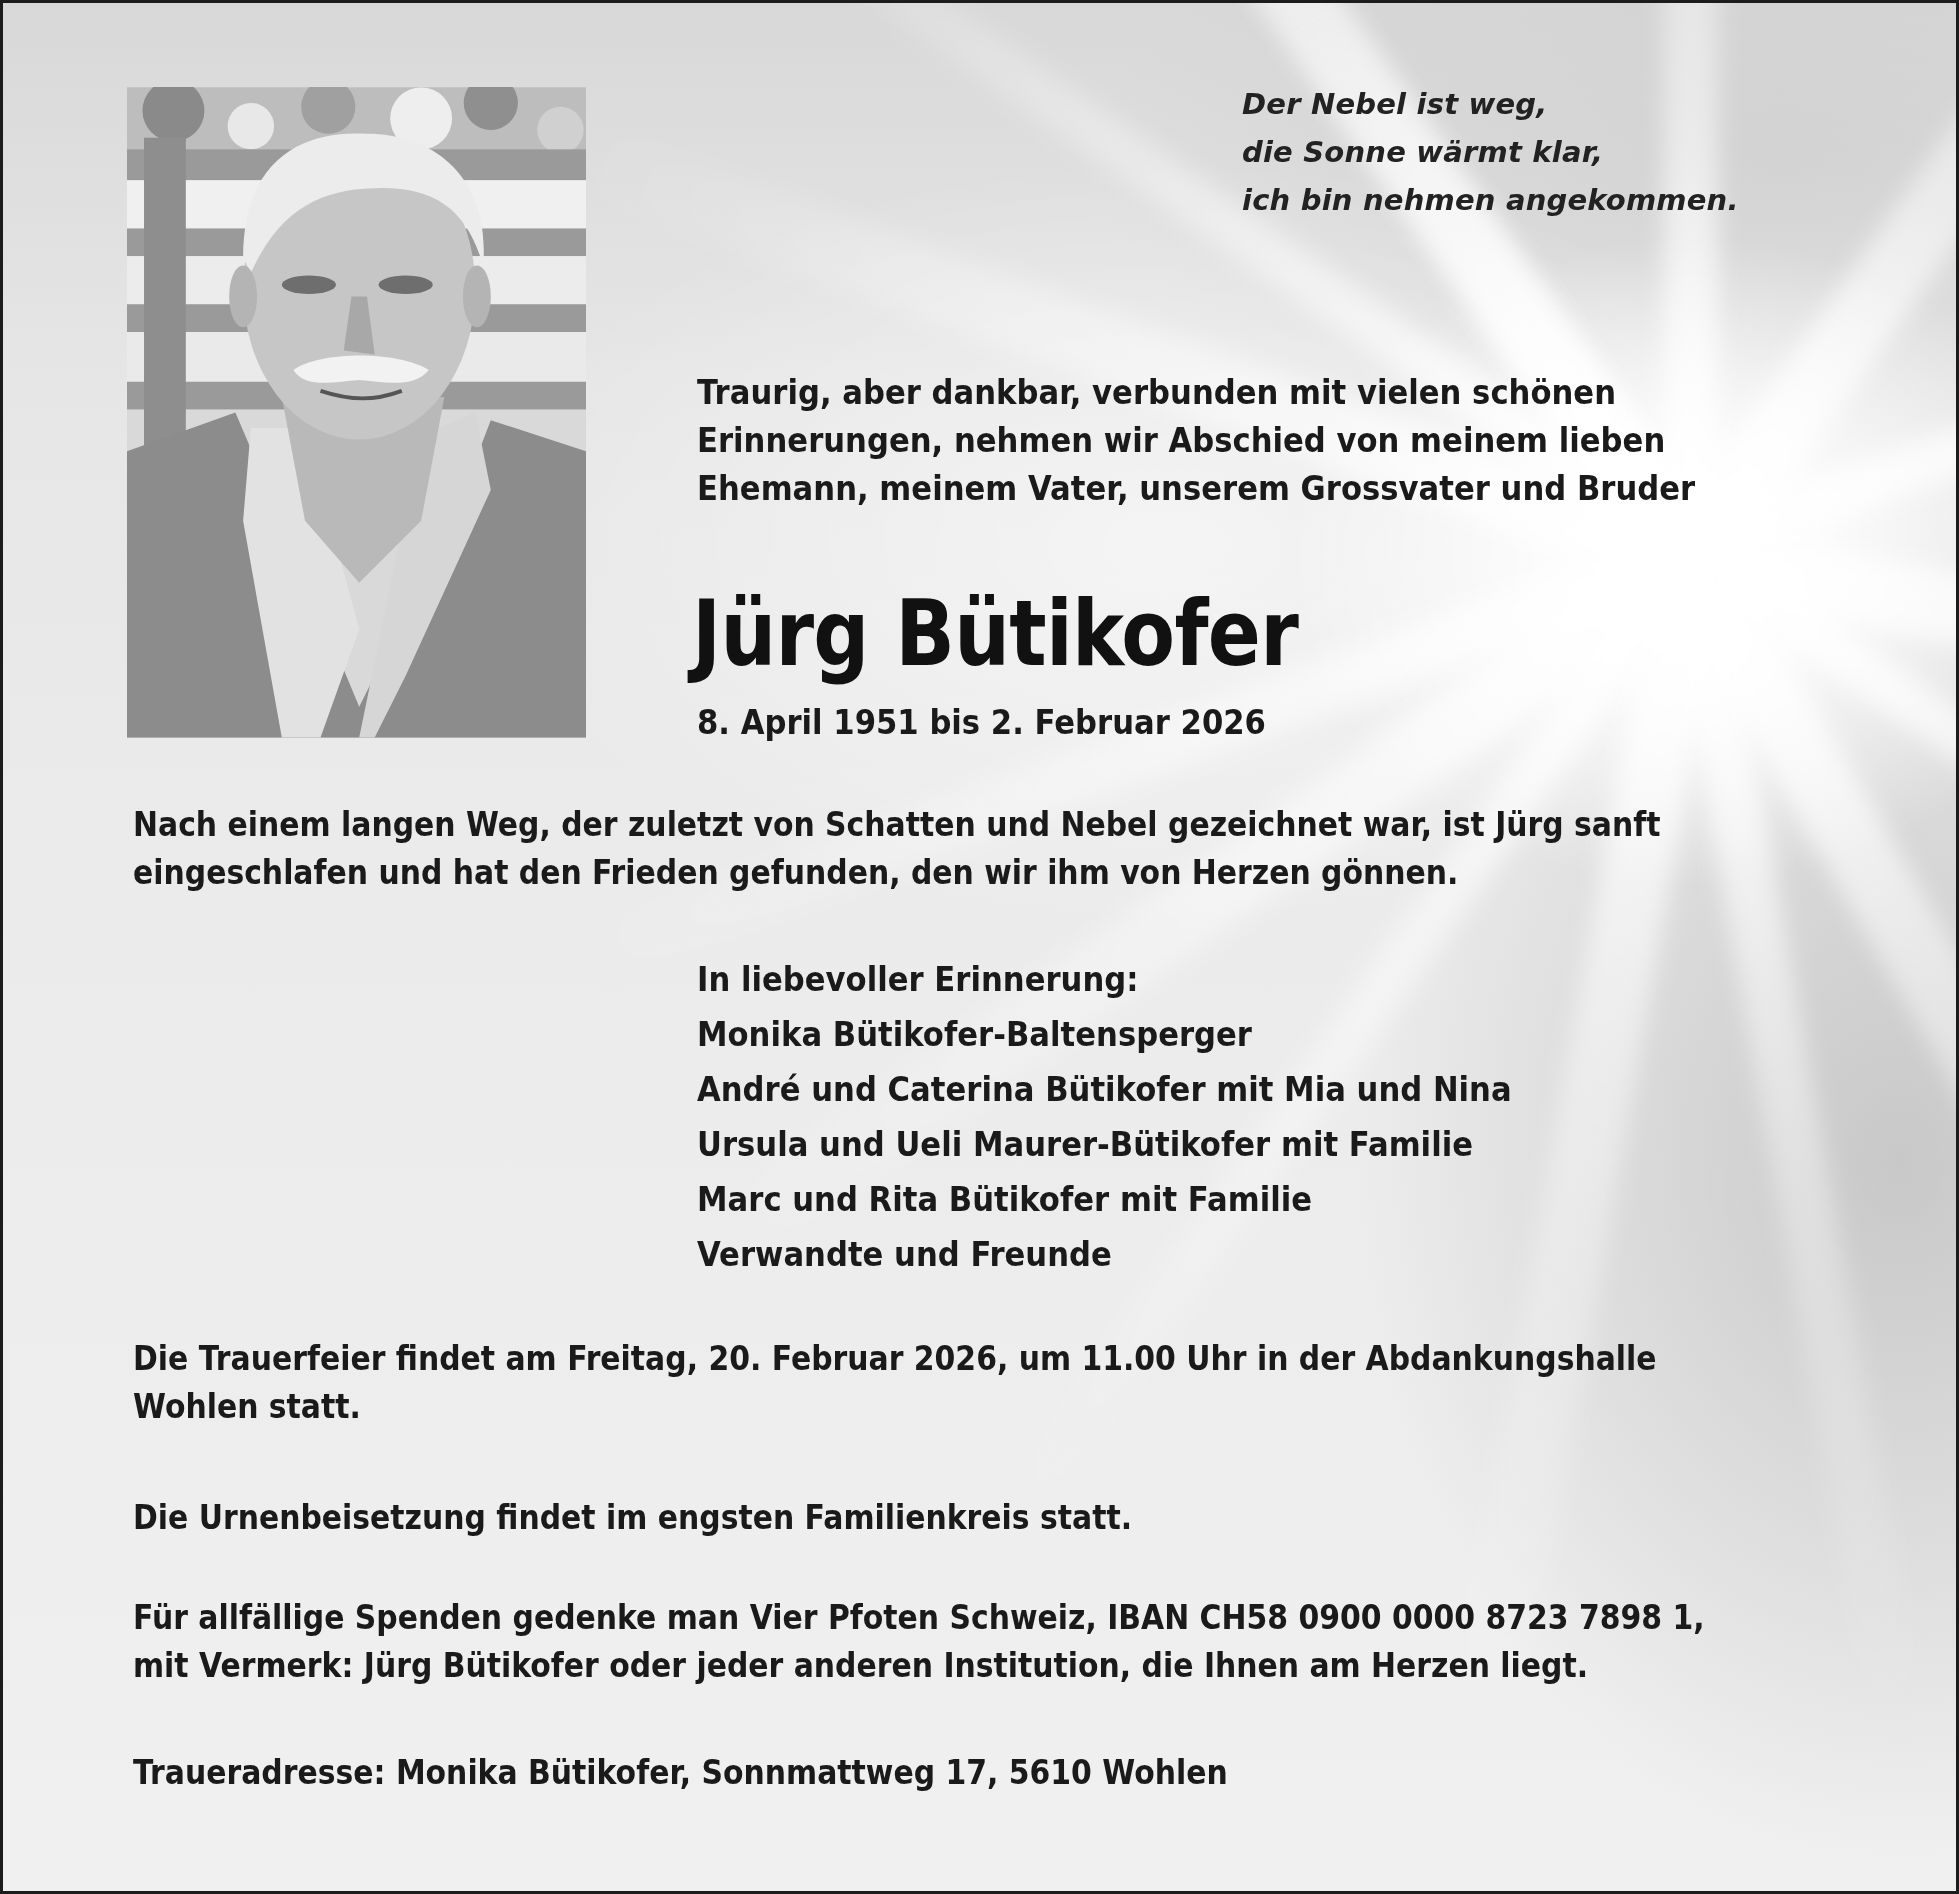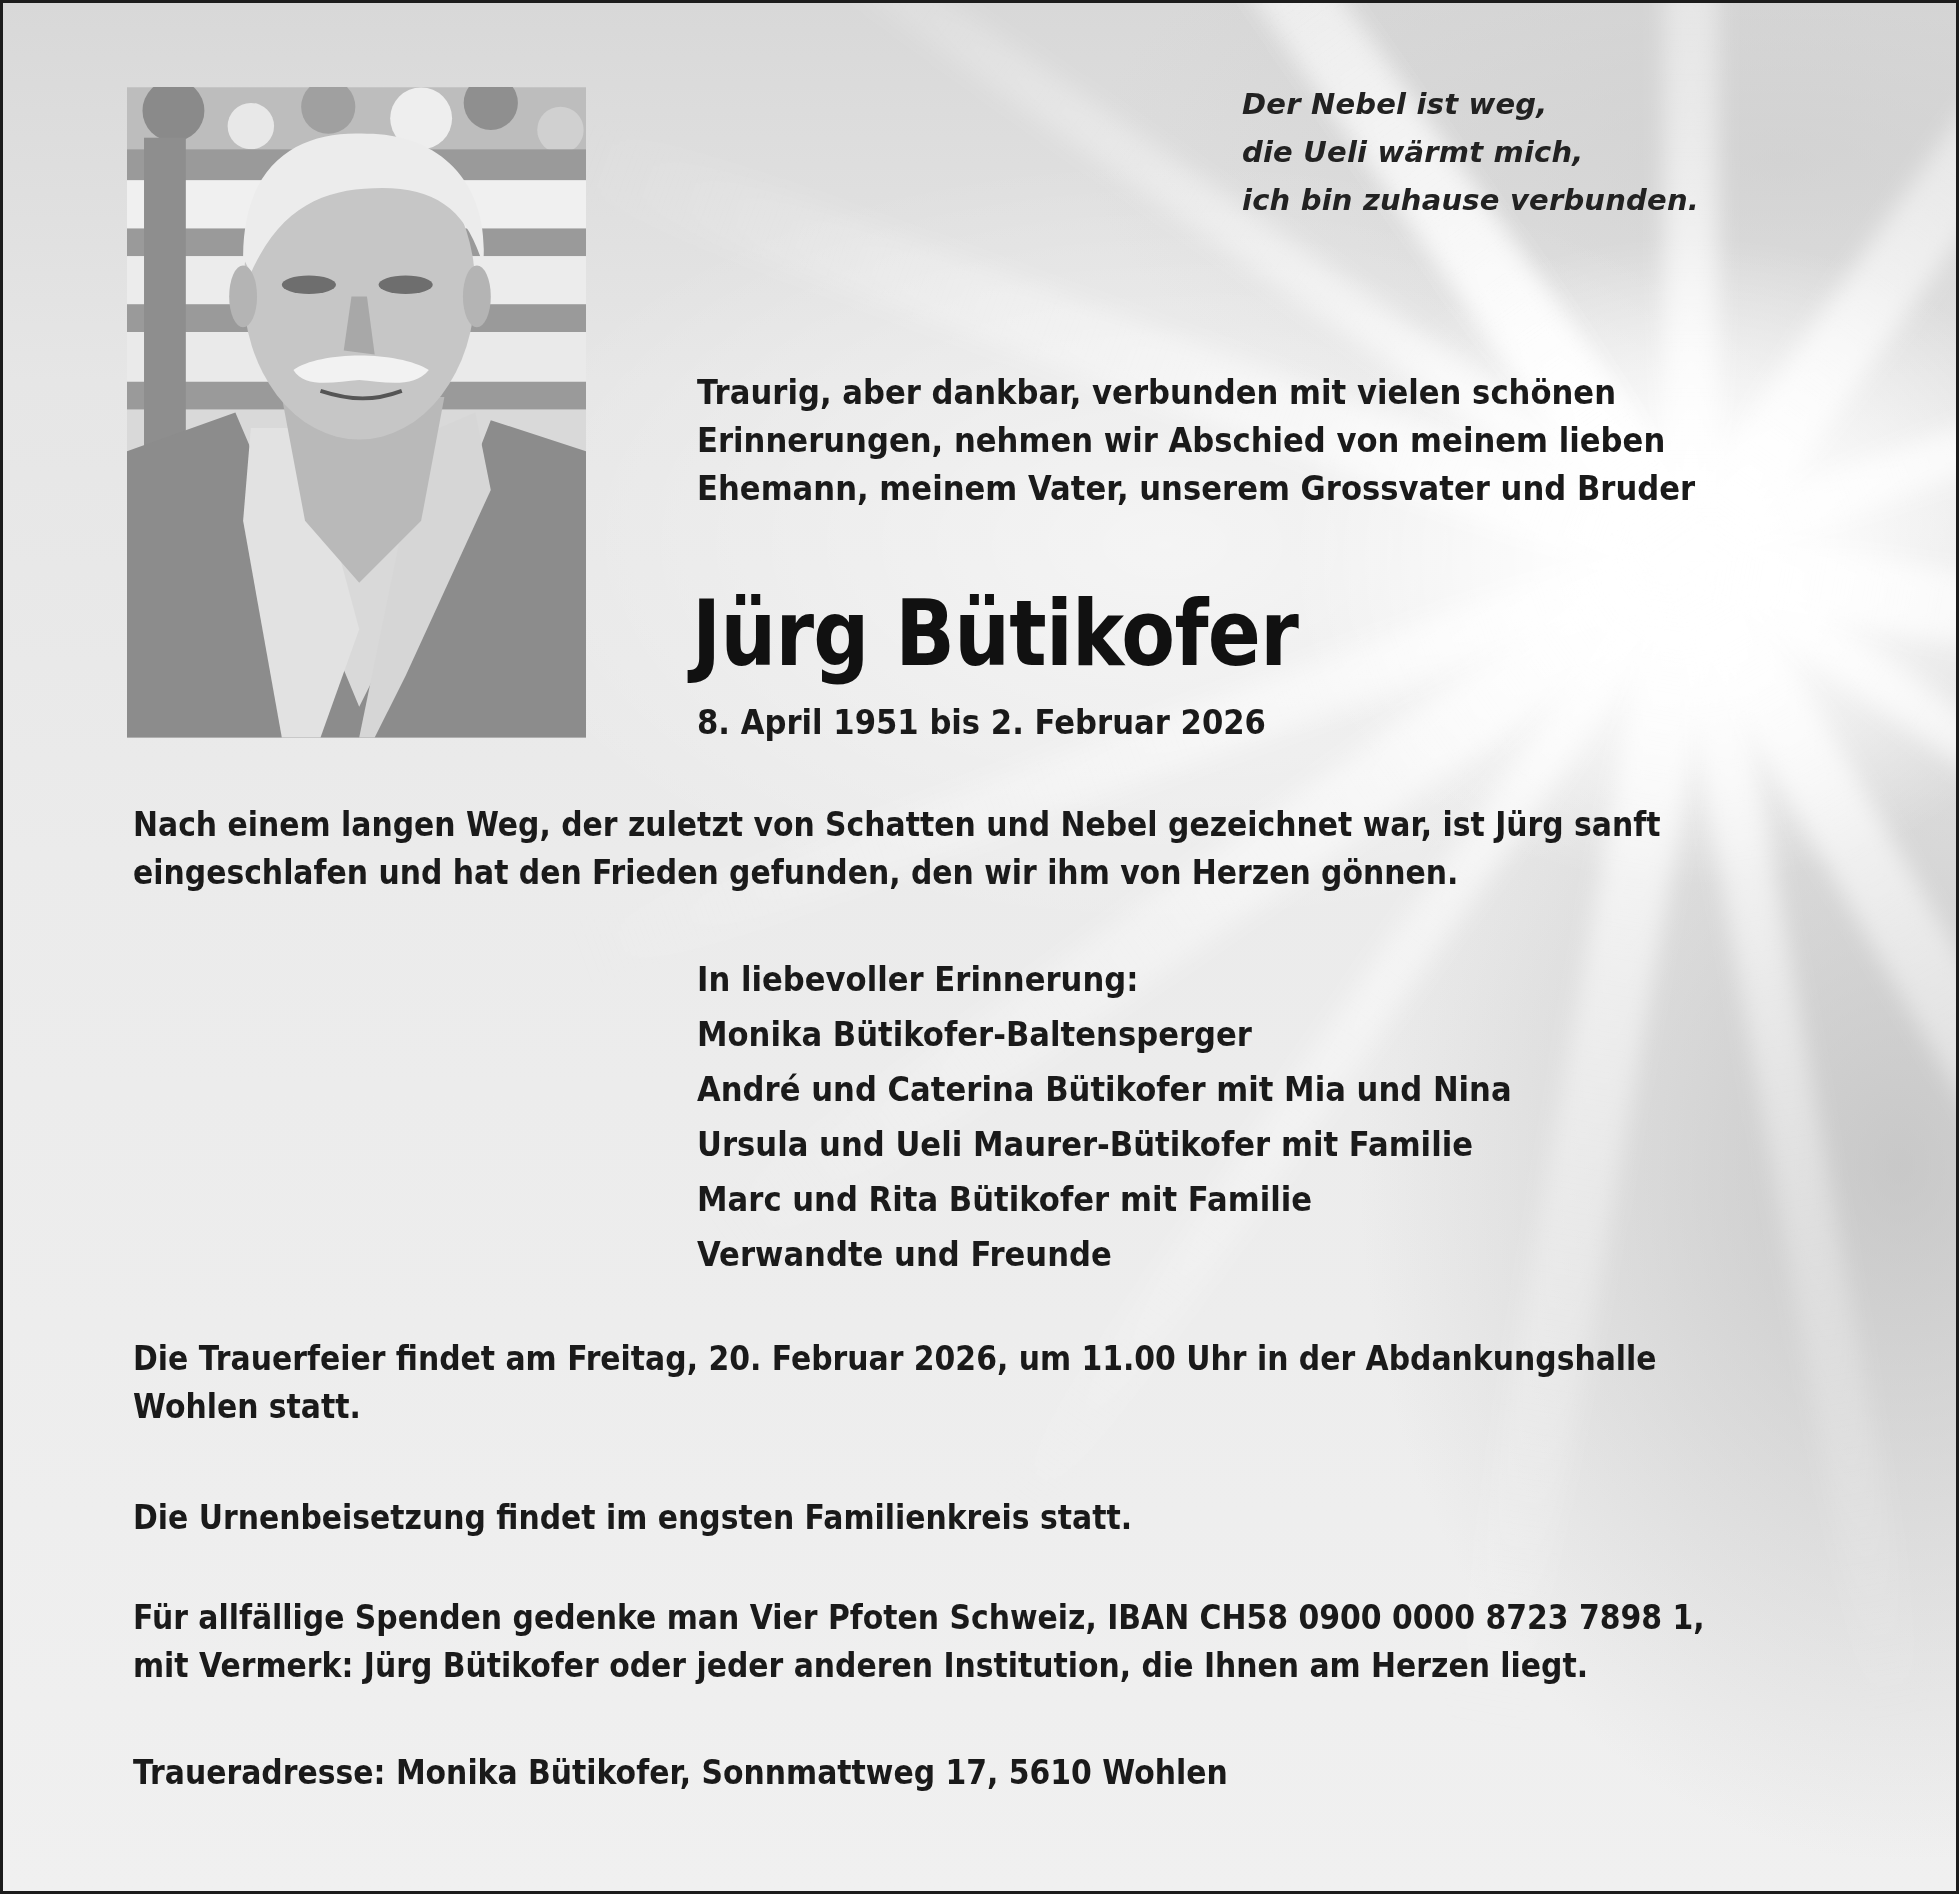--- a/index.html
+++ b/index.html
@@ -192,22 +192,22 @@
       <path d="M290 270 L280 340 L320 345 L310 270 Z" fill="#a8a8a8"></path>
 
       <path d="M215 365 C250 340 350 340 390 365 C370 390 330 380 300 378 C270 380 230 390 215 365 Z" fill="#f2f2f2"></path>
 
       <path d="M250 392 C290 405 320 405 355 392" stroke="#555" stroke-width="5" fill="none"></path>
     </svg>
   </div>
 
   <div class="poem">
     <div>Der Nebel ist weg,</div>
-    <div>die Ueli wärmt mich,</div>
-    <div>ich bin zuhause verbunden.</div>
+    <div>die Sonne wärmt klar,</div>
+    <div>ich bin nehmen angekommen.</div>
   </div>
 
   <div class="intro">
     <div>Traurig, aber dankbar, verbunden mit vielen schönen</div>
     <div>Erinnerungen, nehmen wir Abschied von meinem lieben</div>
     <div>Ehemann, meinem Vater, unserem Grossvater und Bruder</div>
   </div>
 
   <div class="name">Jürg Bütikofer</div>
 

